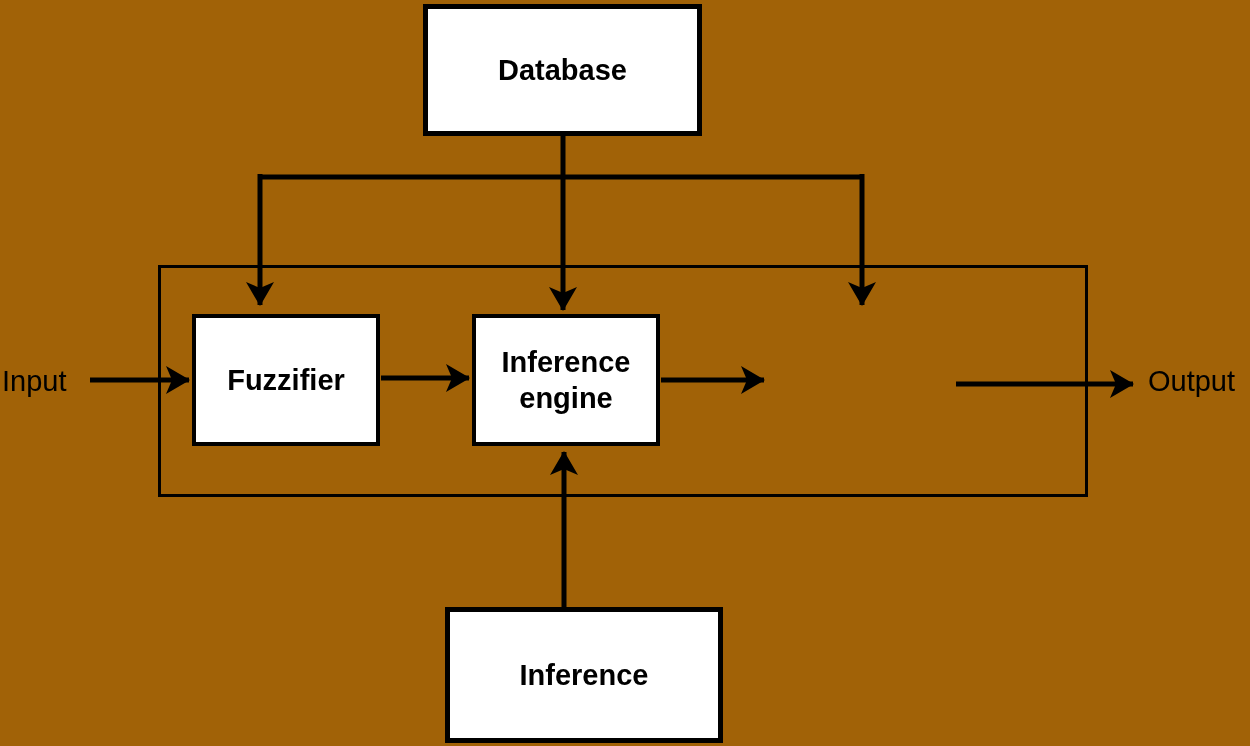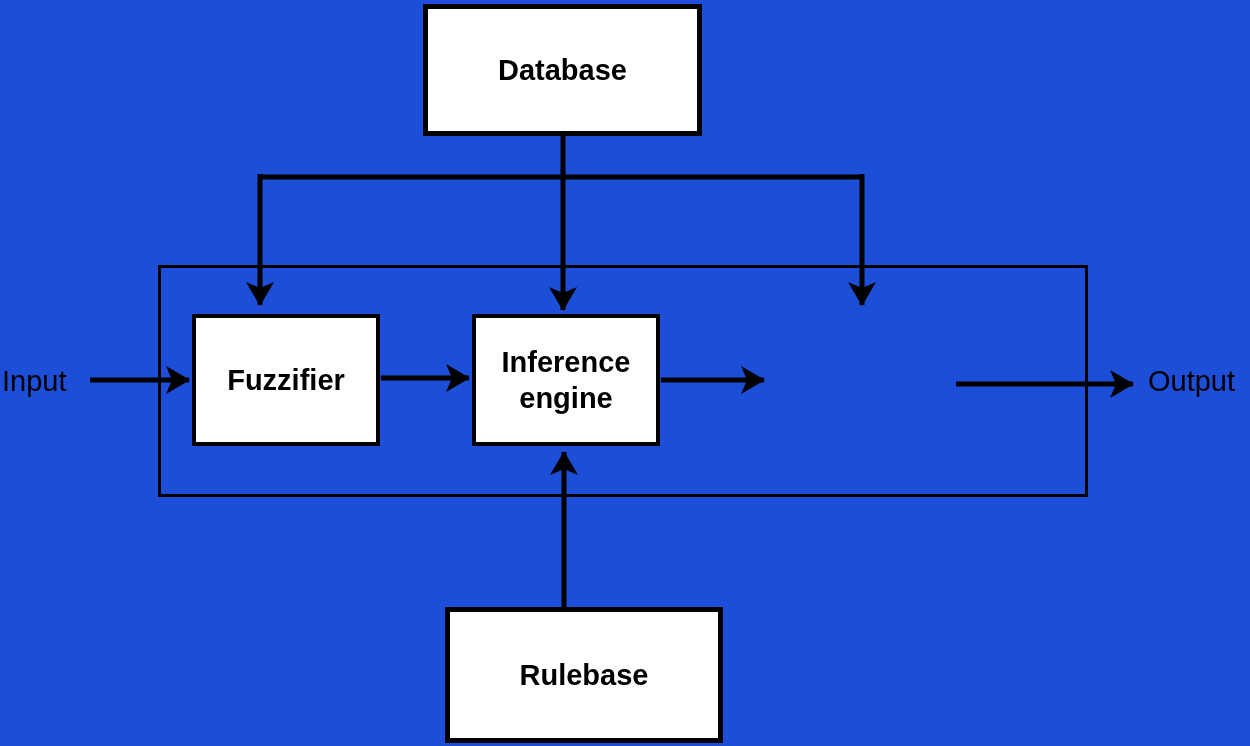--- a/index.html
+++ b/index.html
@@ -7,21 +7,21 @@
     padding: 0;
     background: #ffffff;
     width: 1250px;
     height: 746px;
     font-family: "Liberation Sans", sans-serif;
   }
   .stage {
     position: relative;
     width: 1250px;
     height: 746px;
-    background: #1d4ed8;
+    background: #a16207;
     overflow: hidden;
   }
   .wires {
     position: absolute;
     left: 0;
     top: 0;
     width: 1250px;
     height: 746px;
   }
   .node {
@@ -102,21 +102,21 @@
   <div class="node b4 fuzz">
     <span>Fuzzifier</span>
   </div>
 
   <div class="node b4 infer">
     <span>Inference engine</span>
   </div>
 
 
   <div class="node b5 rule">
-    <span>Rulebase</span>
+    <span>Inference</span>
   </div>
 
   <div class="endpoint in-lbl">
     <span>Input</span>
   </div>
 
   <div class="endpoint out-lbl">
     <span>Output</span>
   </div>
 

